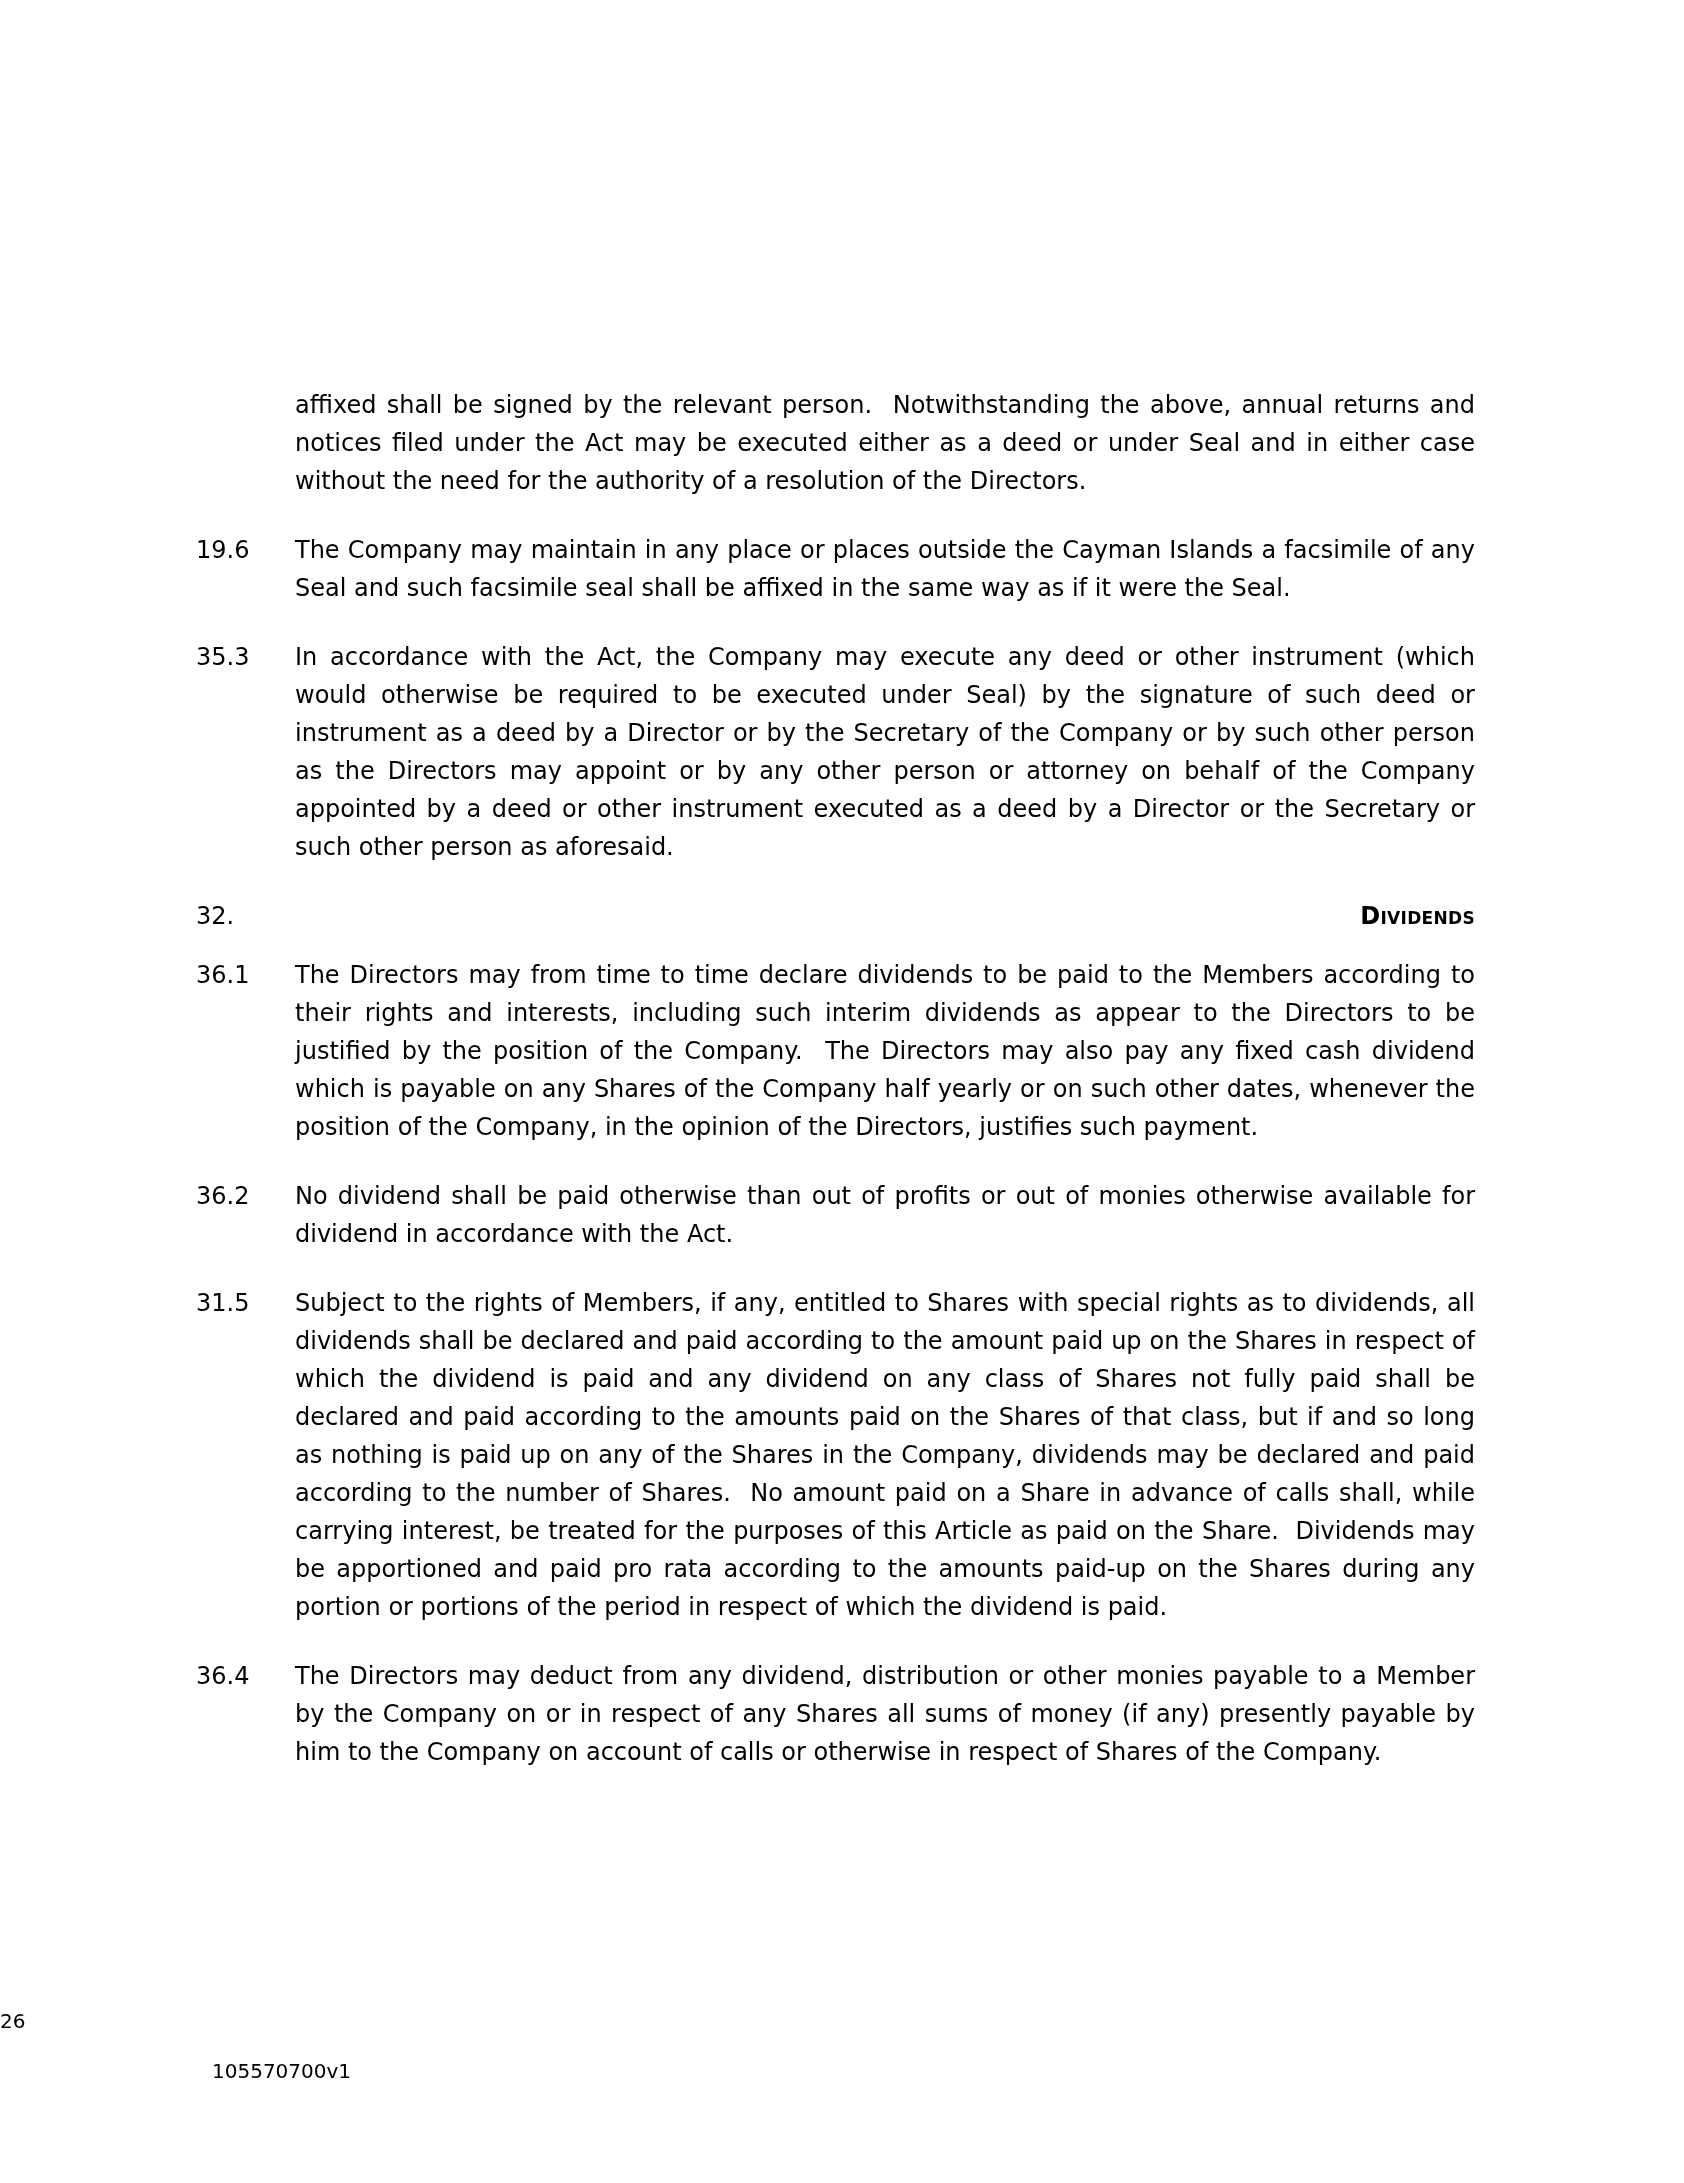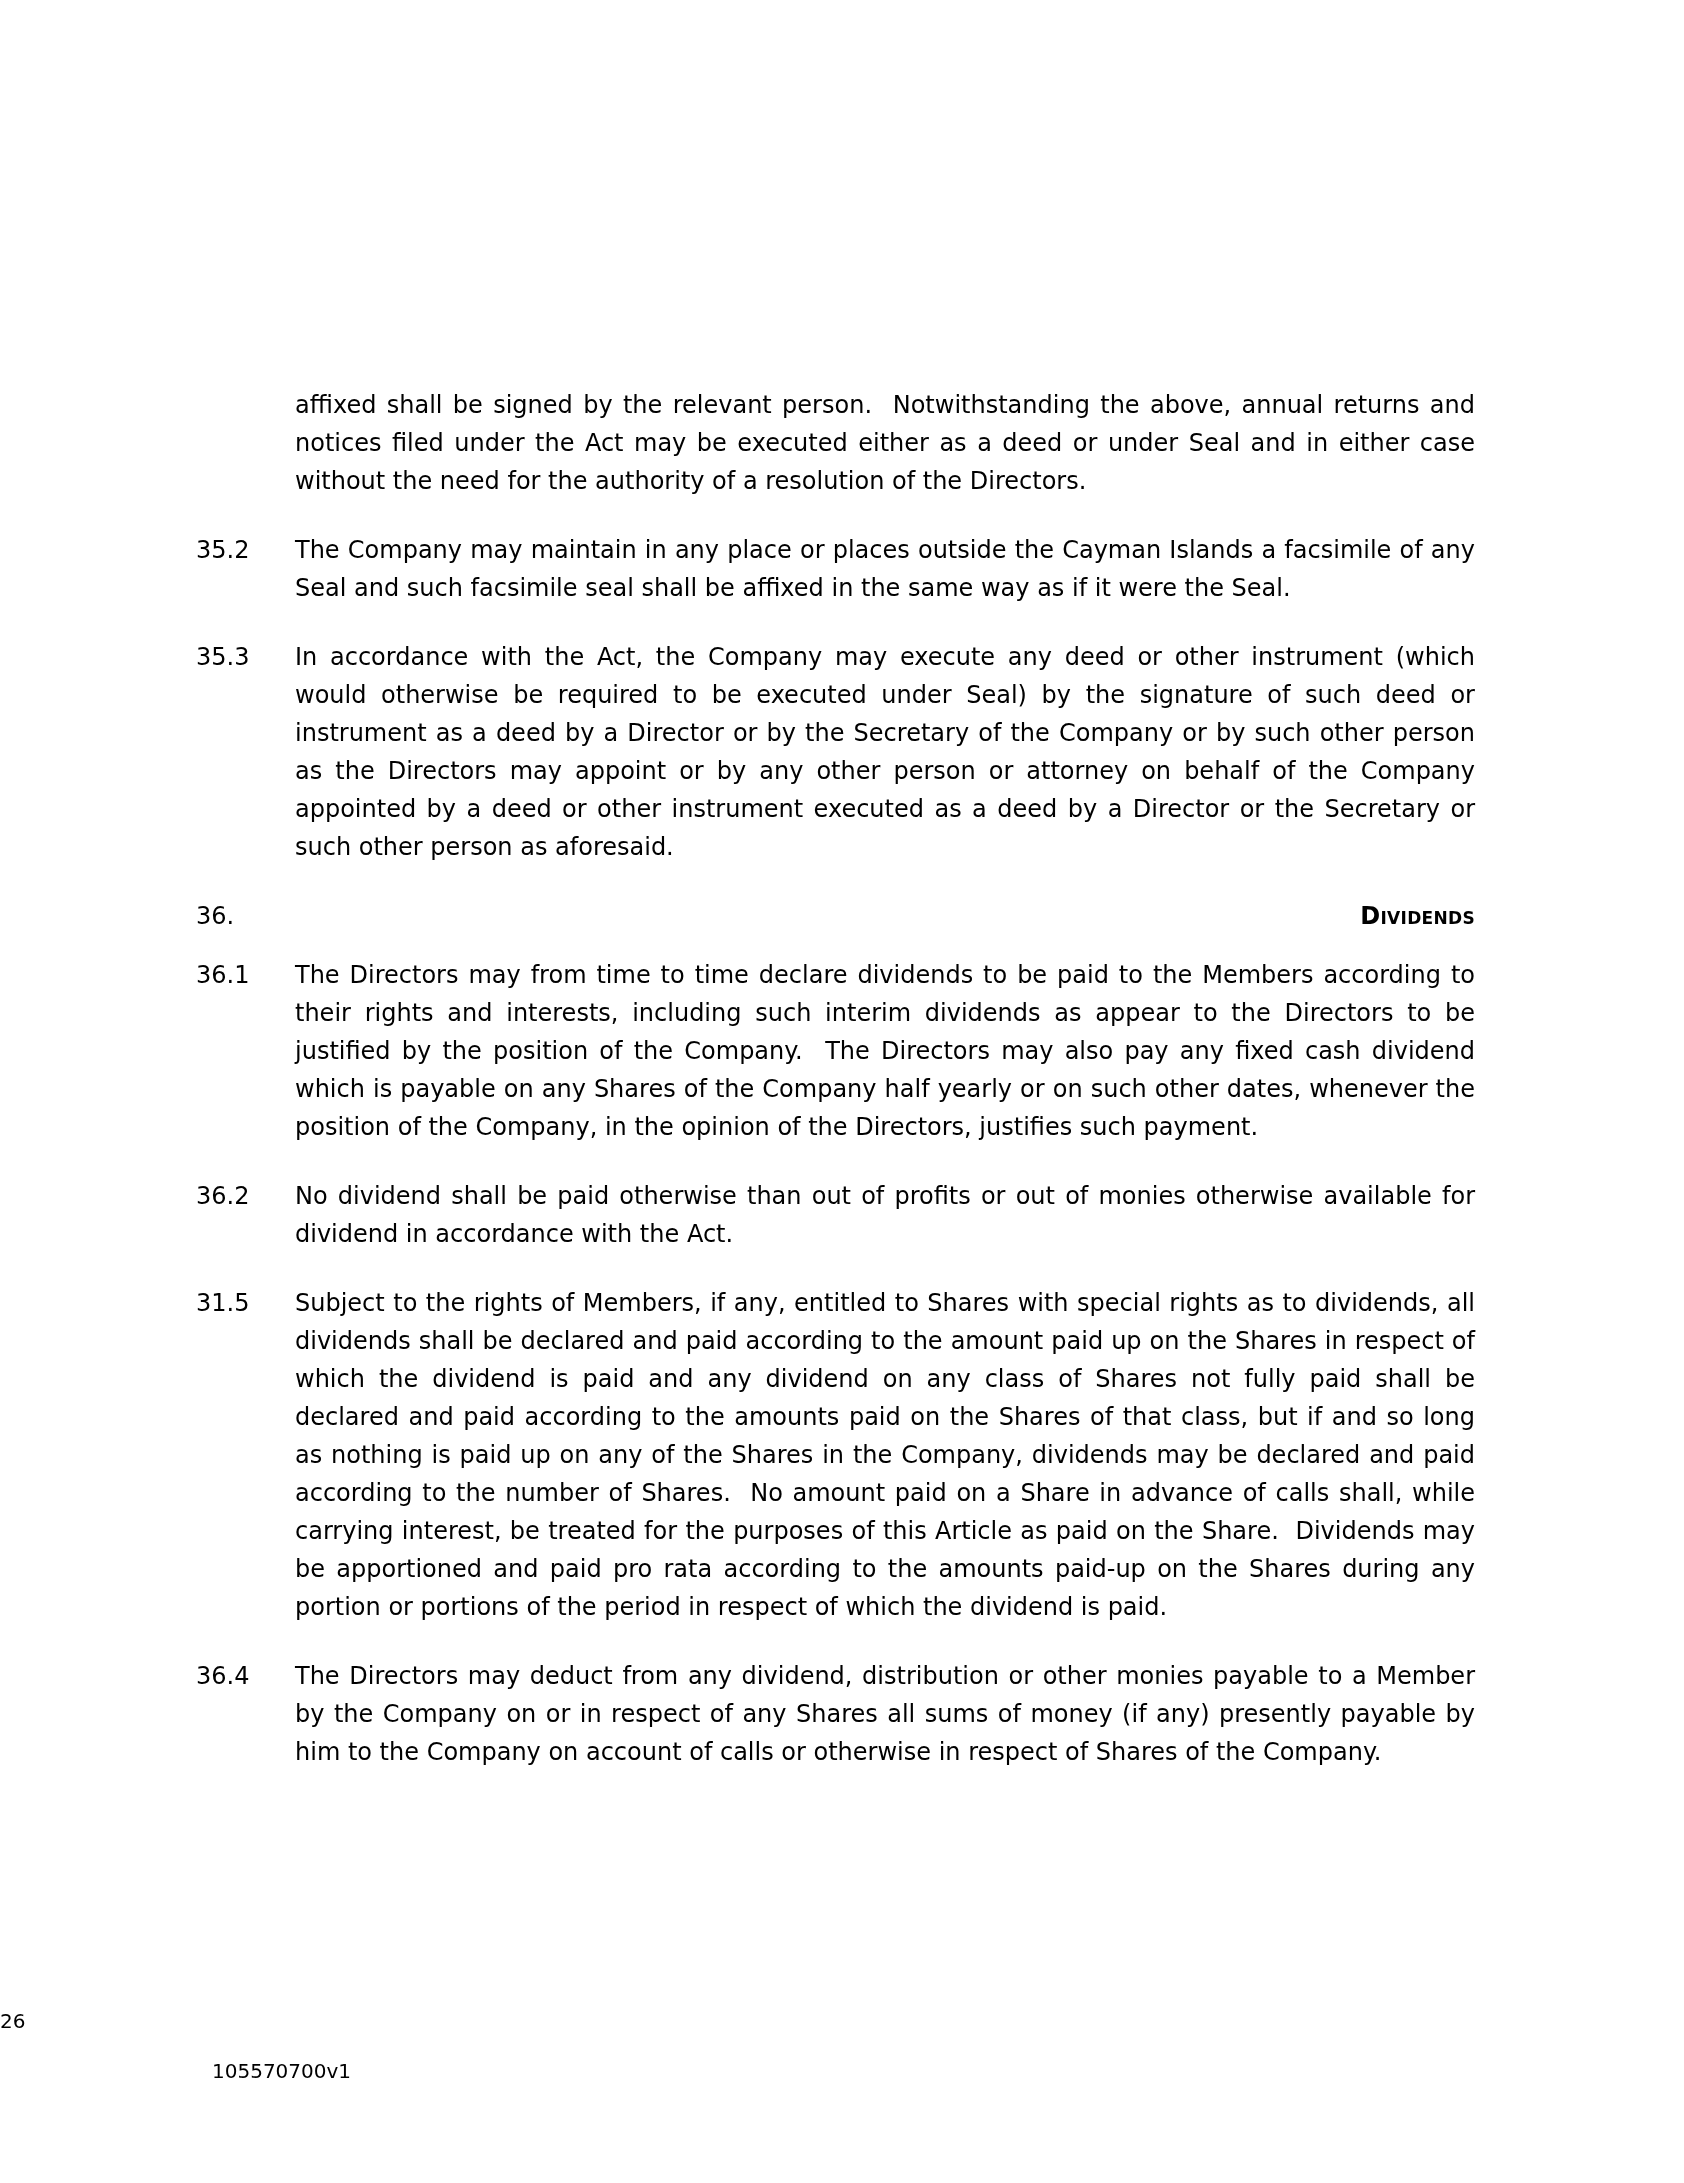--- a/index.html
+++ b/index.html
@@ -69,31 +69,31 @@
 <body>
 
 <div class="content">
 
   <div class="clause">
     <div class="clause-num"></div>
     <div class="clause-text">affixed shall be signed by the relevant person.&nbsp; Notwithstanding the above, annual returns and notices filed under the Act may be executed either as a deed or under Seal and in either case without the need for the authority of a resolution of the Directors.</div>
   </div>
 
   <div class="clause">
-    <div class="clause-num">35.2</div>
+    <div class="clause-num">19.6</div>
     <div class="clause-text">The Company may maintain in any place or places outside the Cayman Islands a facsimile of any Seal and such facsimile seal shall be affixed in the same way as if it were the Seal.</div>
   </div>
 
   <div class="clause">
     <div class="clause-num">35.3</div>
     <div class="clause-text">In accordance with the Act, the Company may execute any deed or other instrument (which would otherwise be required to be executed under Seal) by the signature of such deed or instrument as a deed by a Director or by the Secretary of the Company or by such other person as the Directors may appoint or by any other person or attorney on behalf of the Company appointed by a deed or other instrument executed as a deed by a Director or the Secretary or such other person as aforesaid.</div>
   </div>
 
   <div class="clause heading">
-    <div class="clause-num">36.</div>
+    <div class="clause-num">32.</div>
     <div class="clause-text heading-text">Dividends</div>
   </div>
 
   <div class="clause">
     <div class="clause-num">36.1</div>
     <div class="clause-text">The Directors may from time to time declare dividends to be paid to the Members according to their rights and interests, including such interim dividends as appear to the Directors to be justified by the position of the Company.&nbsp; The Directors may also pay any fixed cash dividend which is payable on any Shares of the Company half yearly or on such other dates, whenever the position of the Company, in the opinion of the Directors, justifies such payment.</div>
   </div>
 
   <div class="clause">
     <div class="clause-num">36.2</div>

